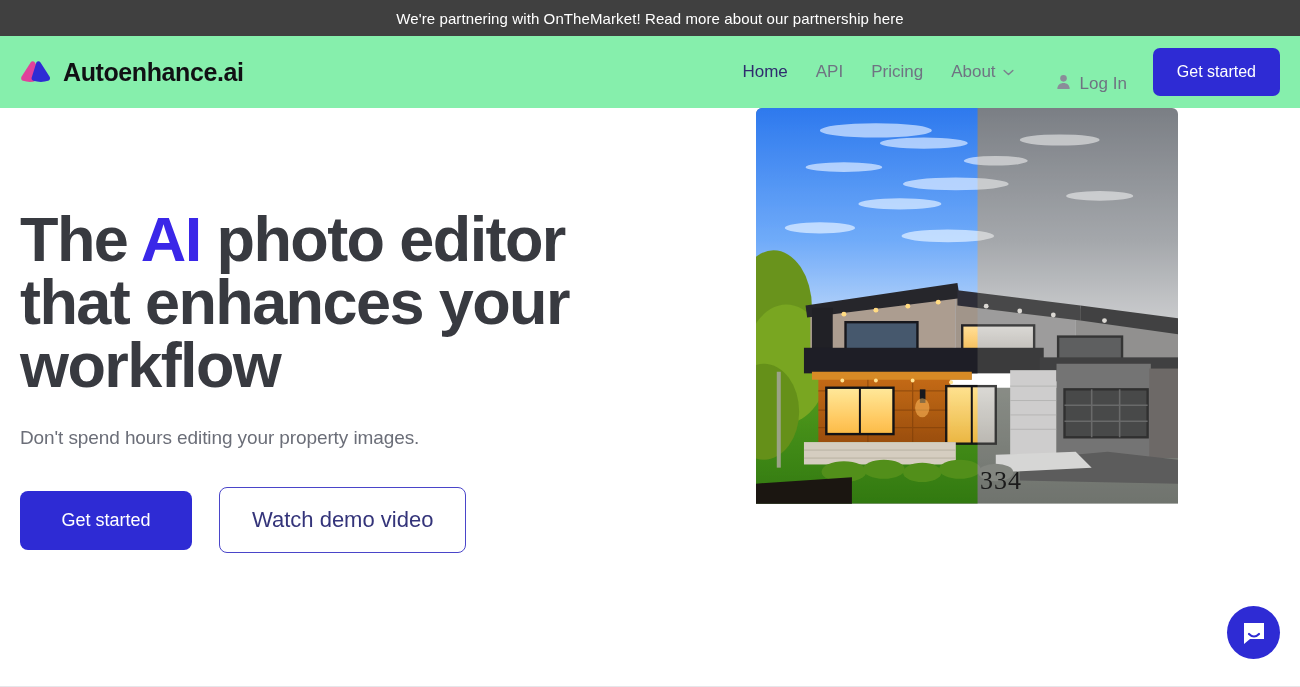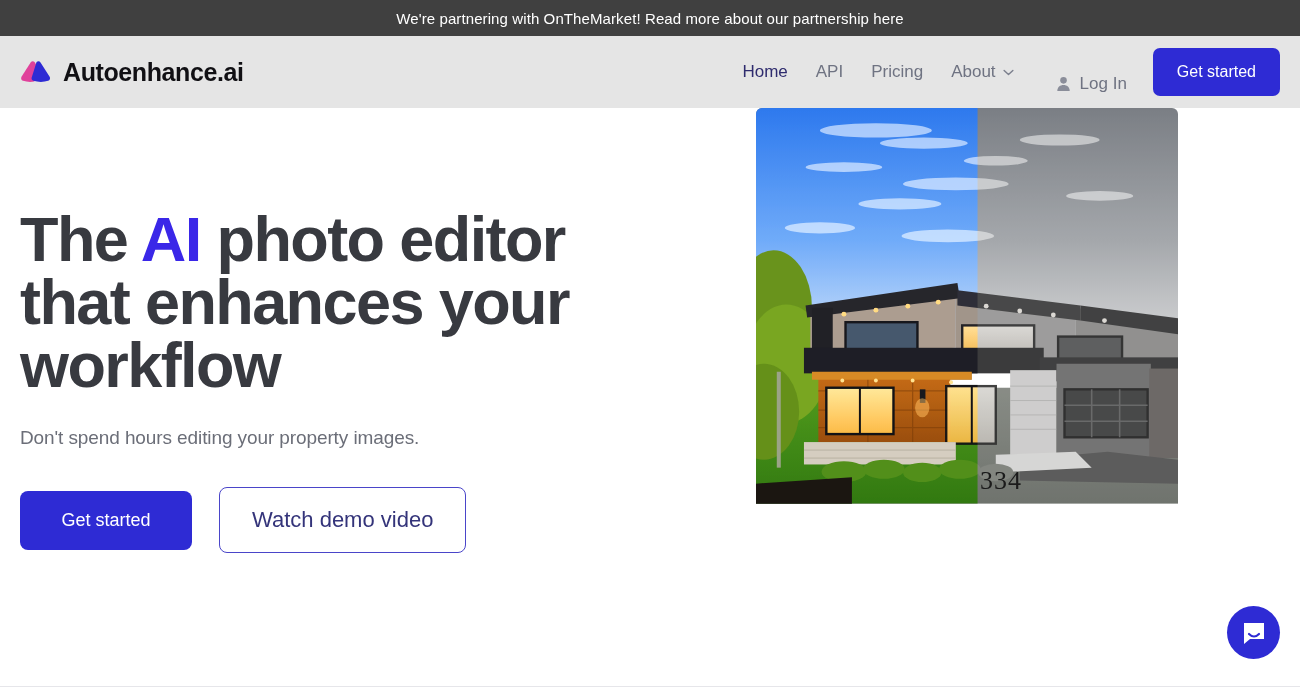--- a/index.html
+++ b/index.html
@@ -24,21 +24,21 @@
     letter-spacing:.1px;
     cursor:pointer;
     position:relative;
     z-index:5;
   }
   .banner-text { white-space:nowrap; }
 
   
   .header {
     height:72px;
-    background:#e5e5e5;
+    background:#86efac;
     display:flex;
     align-items:center;
     padding:0 20px 0 20px;
     position:relative;
     z-index:4;
   }
   .brand {
     display:flex;
     align-items:center;
     gap:11px;
@@ -71,21 +71,20 @@
   .nav-item.active { color:#2f2c6e; }
   .chev {
     width:11px; height:7px;
     display:inline-block;
     flex:0 0 auto;
   }
   .login {
     font-size:17px;
     color:#6f7382;
     display:flex;
-    align-items:center;
     gap:9px;
     padding:8px 16px 8px 14px;
     margin-left:14px;
     cursor:pointer;
     white-space:nowrap;
     margin-top:24px;
   }
   .user-icon { width:15px; height:16px; flex:0 0 auto; }
 
   .btn-primary {

